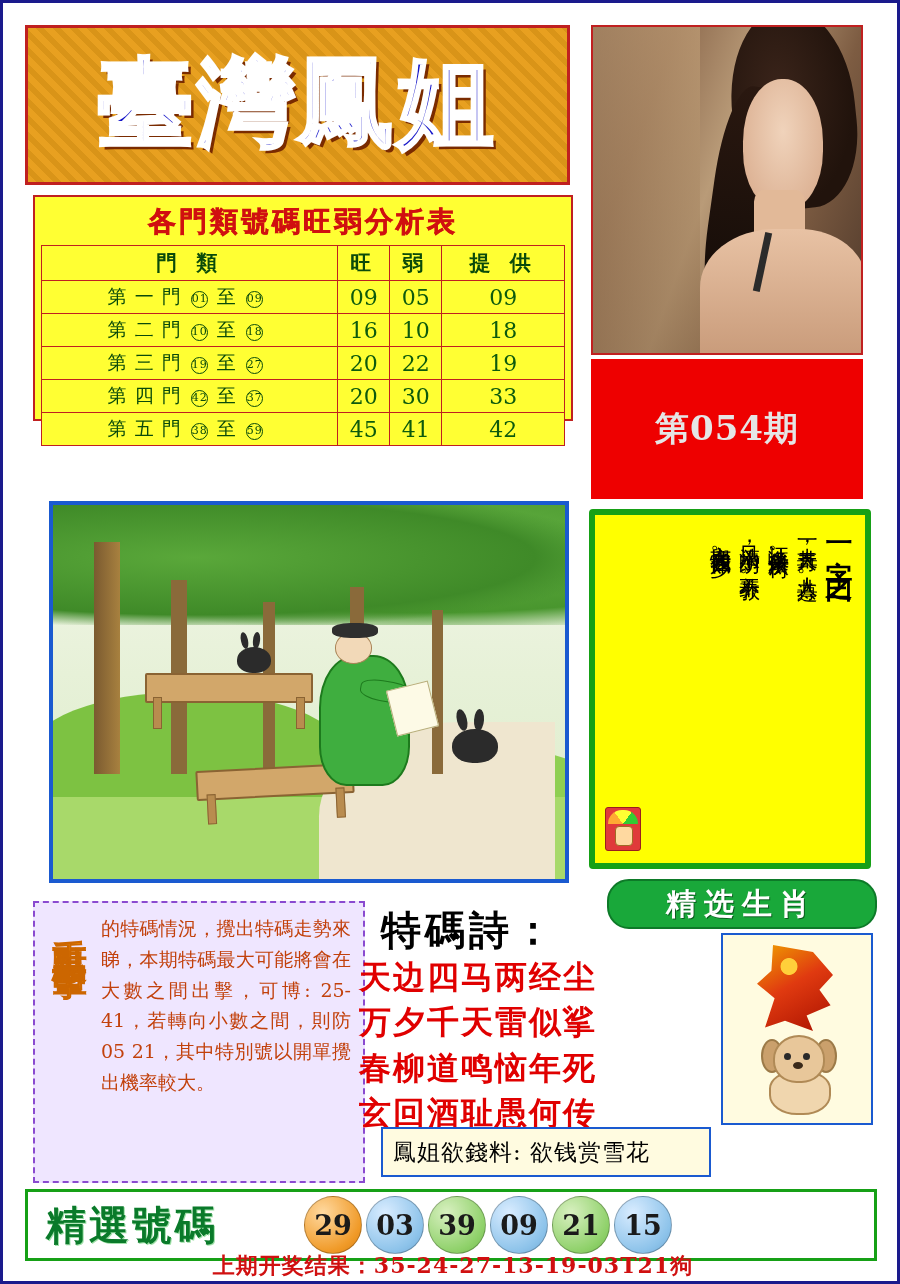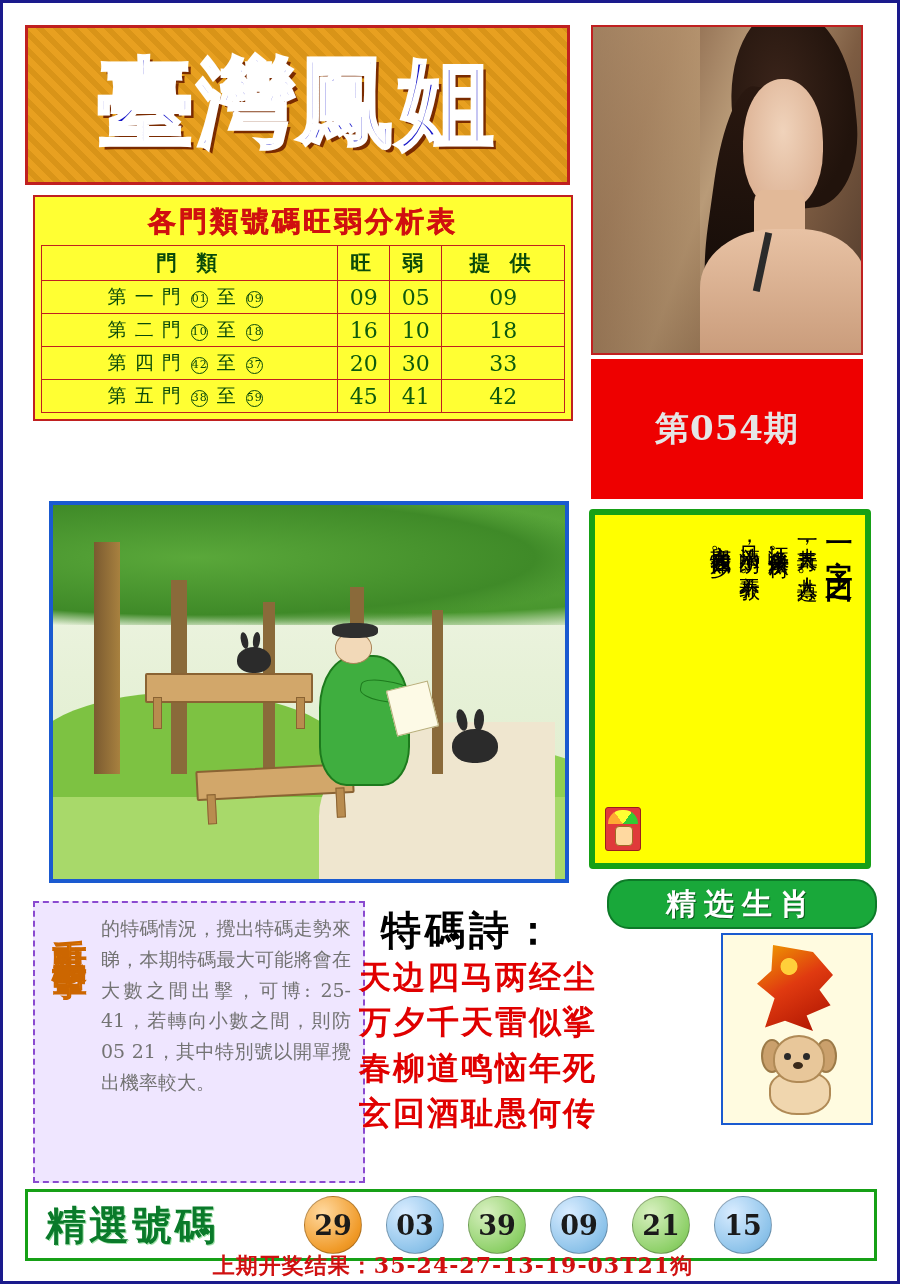--- a/index.html
+++ b/index.html
@@ -236,21 +236,21 @@
     float:left;
     writing-mode:vertical-rl;text-orientation:upright;
     font-family:"DejaVu Serif", serif;
     font-size:34px;font-weight:bold;color:#ff9900;
     -webkit-text-stroke:1px #cc6600;
     letter-spacing:8px;
     height:250px;margin-right:8px;
   }
   .note .body{
     font-family:"DejaVu Serif", serif;
-    font-size:19px;line-height:1.62;color:#737373;
+    font-size:19px;line-height:1.62;color:#c2410c;
     text-align:justify;
   }
   
   .tema-label{
     position:absolute;left:378px;top:900px;
     font-family:"DejaVu Serif", serif;
     font-size:40px;font-weight:bold;color:#000000;letter-spacing:4px;
   }
   .tema-poem{
     position:absolute;left:356px;top:952px;width:330px;
@@ -319,21 +319,21 @@
     box-sizing:border-box;
     display:flex;align-items:center;
   }
   .bottom .lbl{
     font-family:"DejaVu Serif", serif;
     font-size:40px;font-weight:bold;color:#0a7a2a;
     letter-spacing:3px;
     margin-left:18px;width:258px;
     text-shadow:1px 1px 0 #9fe0a8;
   }
-  .balls{display:flex;align-items:center;gap:24px;}
+  .balls{display:flex;align-items:center;gap:4px;}
   .ball{
     width:56px;height:56px;border-radius:50%;
     display:flex;align-items:center;justify-content:center;
     font-family:"DejaVu Serif", serif;
     font-size:27px;font-weight:bold;color:#1a1a1a;
     border:1px solid rgba(0,0,0,.25);
   }
   .ball.o{background:radial-gradient(circle at 32% 28%, #ffd9a0, #f09a28 70%, #d97f12);}
   .ball.b{background:radial-gradient(circle at 32% 28%, #d9ecff, #8dc3ea 70%, #6fa9d6);}
   .ball.g{background:radial-gradient(circle at 32% 28%, #d8f0c0, #8fd16a 70%, #6fb94a);}
@@ -394,20 +394,28 @@
         <tr>
           <td class="cat">
             <span>第 二 門</span><span class="circ">10</span><span>至</span><span class="circ">18</span>
           </td>
           <td class="num">16</td>
           <td class="num">10</td>
           <td class="num">18</td>
         </tr>
         <tr>
           <td class="cat">
+            <span>第 三 門</span><span class="circ">19</span><span>至</span><span class="circ">27</span>
+          </td>
+          <td class="num">20</td>
+          <td class="num">22</td>
+          <td class="num">19</td>
+        </tr>
+        <tr>
+          <td class="cat">
             <span>第 四 門</span><span class="circ">42</span><span>至</span><span class="circ">37</span>
           </td>
           <td class="num">20</td>
           <td class="num">30</td>
           <td class="num">33</td>
         </tr>
         <tr>
           <td class="cat">
             <span>第 五 門</span><span class="circ">38</span><span>至</span><span class="circ">59</span>
           </td>
@@ -490,20 +498,23 @@
       <div class="ear l"></div>
       <div class="ear r"></div>
       <div class="body"></div>
       <div class="head"></div>
       <div class="eye l"></div>
       <div class="eye r"></div>
       <div class="nose"></div>
     </div>
   </div>
 
+  <div class="money-bar">
+    <span>鳳姐欲錢料: 欲钱赏雪花</span>
+  </div>
 
   <div class="bottom">
     <div class="lbl">精選號碼</div>
     <div class="balls">
       <div class="ball o">29</div>
       <div class="ball b">03</div>
       <div class="ball g">39</div>
       <div class="ball b">09</div>
       <div class="ball g">21</div>
       <div class="ball b">15</div>

